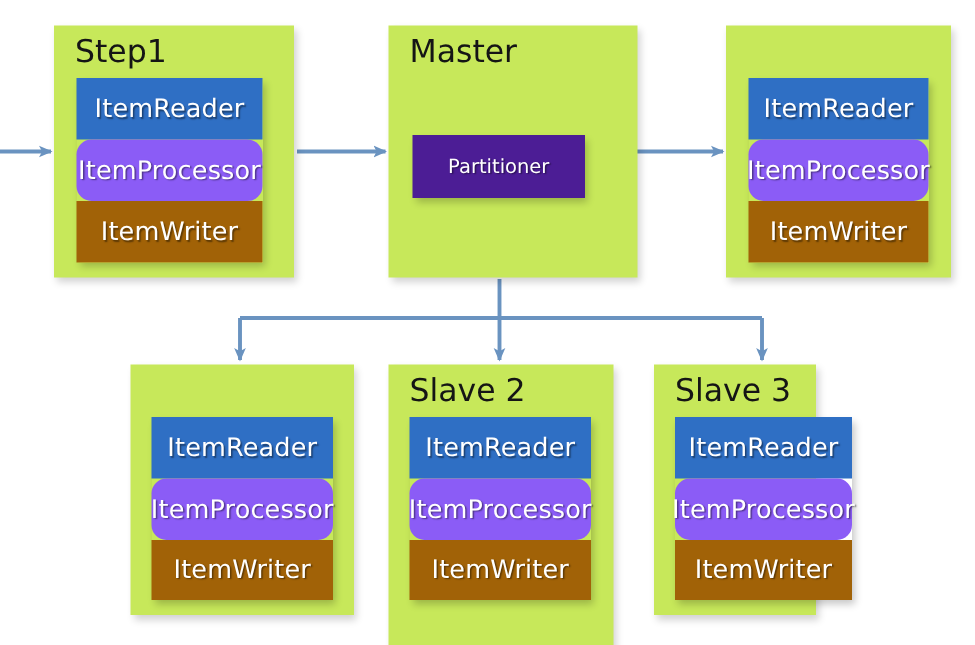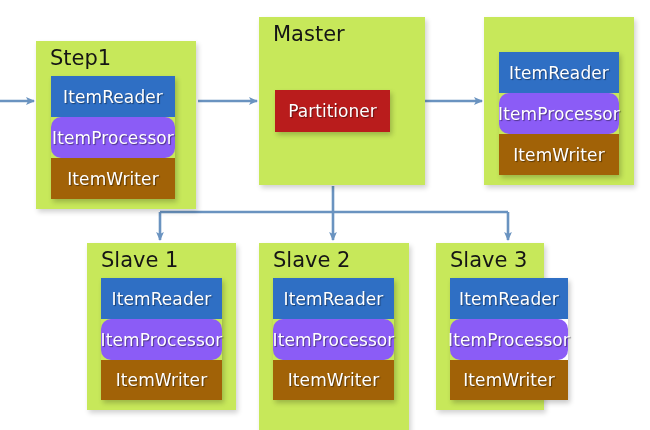--- a/index.html
+++ b/index.html
@@ -52,23 +52,23 @@
   }
   .bar-reader    { background: #2f6fc4; }
   .bar-processor { background: #8b5cf6; border-radius: 10px; }
   .bar-writer    { background: #a16207; }
 
   .single-bar {
     position: absolute;
     display: flex;
     align-items: center;
     justify-content: center;
-    background: #b91c1c;
+    background: #4c1d95;
     color: #ffffff;
-    font-size: 17px;
+    font-size: 13px;
     text-shadow: 1px 1px 1px rgba(0,0,0,0.45);
     box-shadow: 2px 3px 5px rgba(0,0,0,0.22);
     white-space: nowrap;
     box-sizing: border-box;
   }
 
   
   .connectors {
     position: absolute;
     left: 0;
@@ -103,21 +103,21 @@
 
     <line x1="160" y1="212" x2="508" y2="212" stroke="#6a93c0" stroke-width="2.6"></line>
 
     <line x1="160" y1="212" x2="160" y2="240" stroke="#6a93c0" stroke-width="2.6" marker-end="url(#arrowD)"></line>
 
     <line x1="333" y1="212" x2="333" y2="240" stroke="#6a93c0" stroke-width="2.6" marker-end="url(#arrowD)"></line>
 
     <line x1="508" y1="212" x2="508" y2="240" stroke="#6a93c0" stroke-width="2.6" marker-end="url(#arrowD)"></line>
   </svg>
 
-  <div class="node" style="left:36px; top:17px; width:160px; height:168px;margin-top:24px;">
+  <div class="node" style="left:36px; top:17px; width:160px; height:168px;">
     <div class="node-title">Step1</div>
     <div class="stack" style="left:15px; top:35px; width:124px; height:123px;">
       <div class="bar bar-reader" style="height:41px;">ItemReader</div>
       <div class="bar bar-processor" style="height:41px;">ItemProcessor</div>
       <div class="bar bar-writer" style="height:41px;">ItemWriter</div>
     </div>
   </div>
 
   <div class="node" style="left:259px; top:17px; width:166px; height:168px;">
     <div class="node-title">Master</div>
@@ -126,21 +126,20 @@
 
   <div class="node" style="left:484px; top:17px; width:150px; height:168px;">
     <div class="stack" style="left:15px; top:35px; width:120px; height:123px;">
       <div class="bar bar-reader" style="height:41px;">ItemReader</div>
       <div class="bar bar-processor" style="height:41px;">ItemProcessor</div>
       <div class="bar bar-writer" style="height:41px;">ItemWriter</div>
     </div>
   </div>
 
   <div class="node" style="left:87px; top:243px; width:149px; height:167px;">
-    <div class="node-title">Slave 1</div>
     <div class="stack" style="left:14px; top:35px; width:121px; height:122px;">
       <div class="bar bar-reader" style="height:41px;">ItemReader</div>
       <div class="bar bar-processor" style="height:41px;">ItemProcessor</div>
       <div class="bar bar-writer" style="height:40px;">ItemWriter</div>
     </div>
   </div>
 
   <div class="node" style="left:259px; top:243px; width:150px; height:191px;">
     <div class="node-title">Slave 2</div>
     <div class="stack" style="left:14px; top:35px; width:121px; height:122px;">

